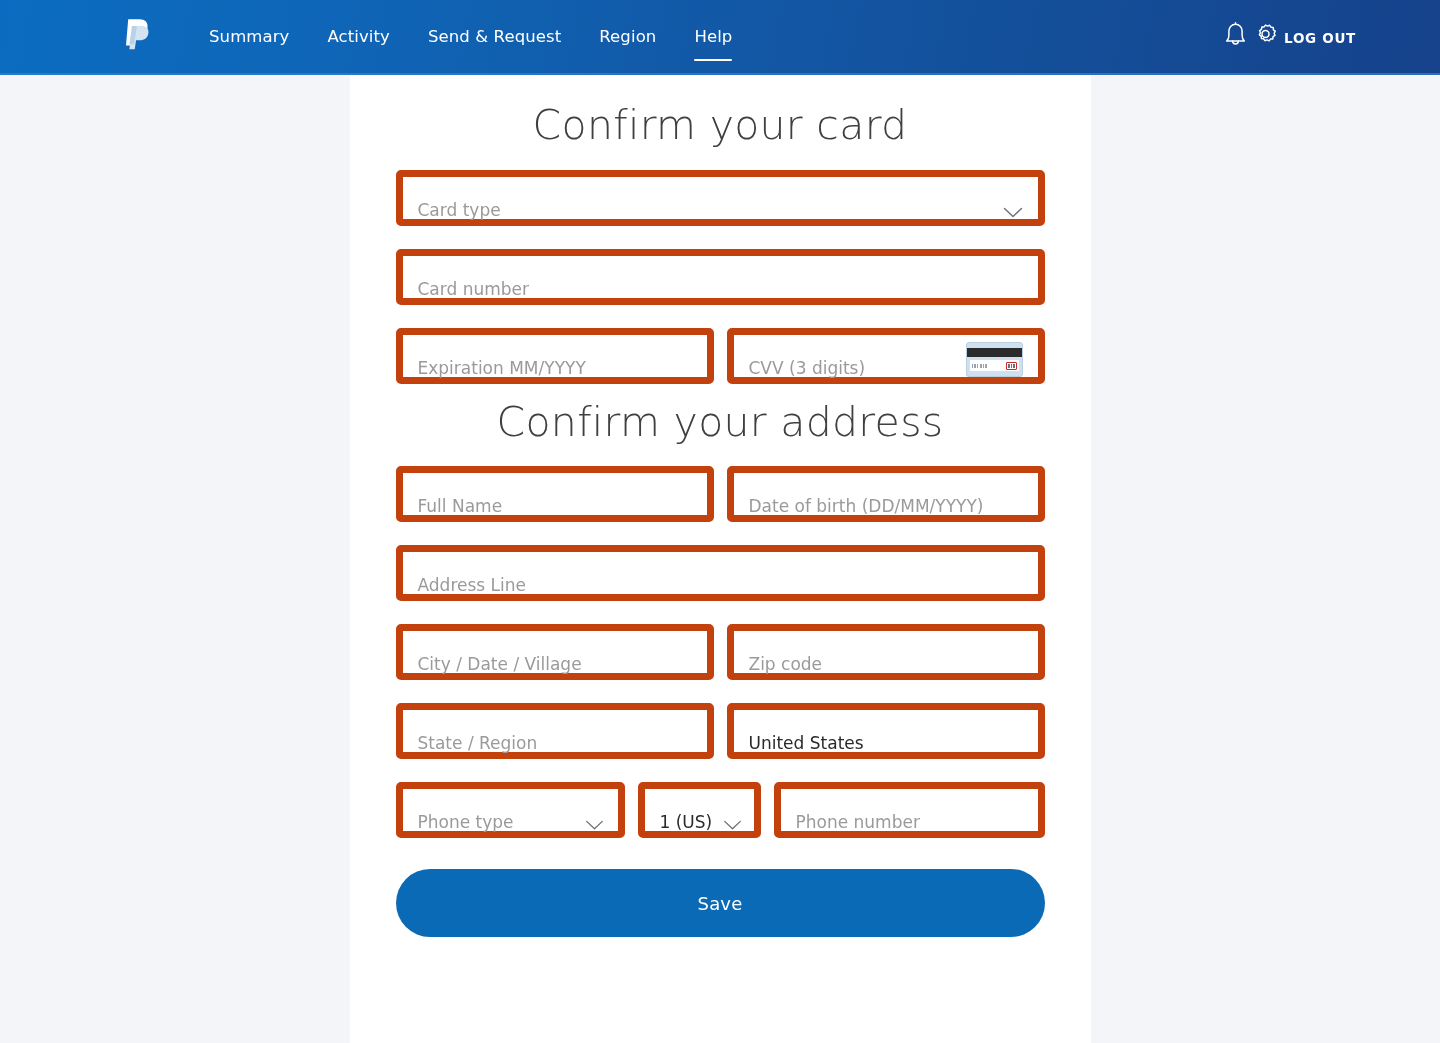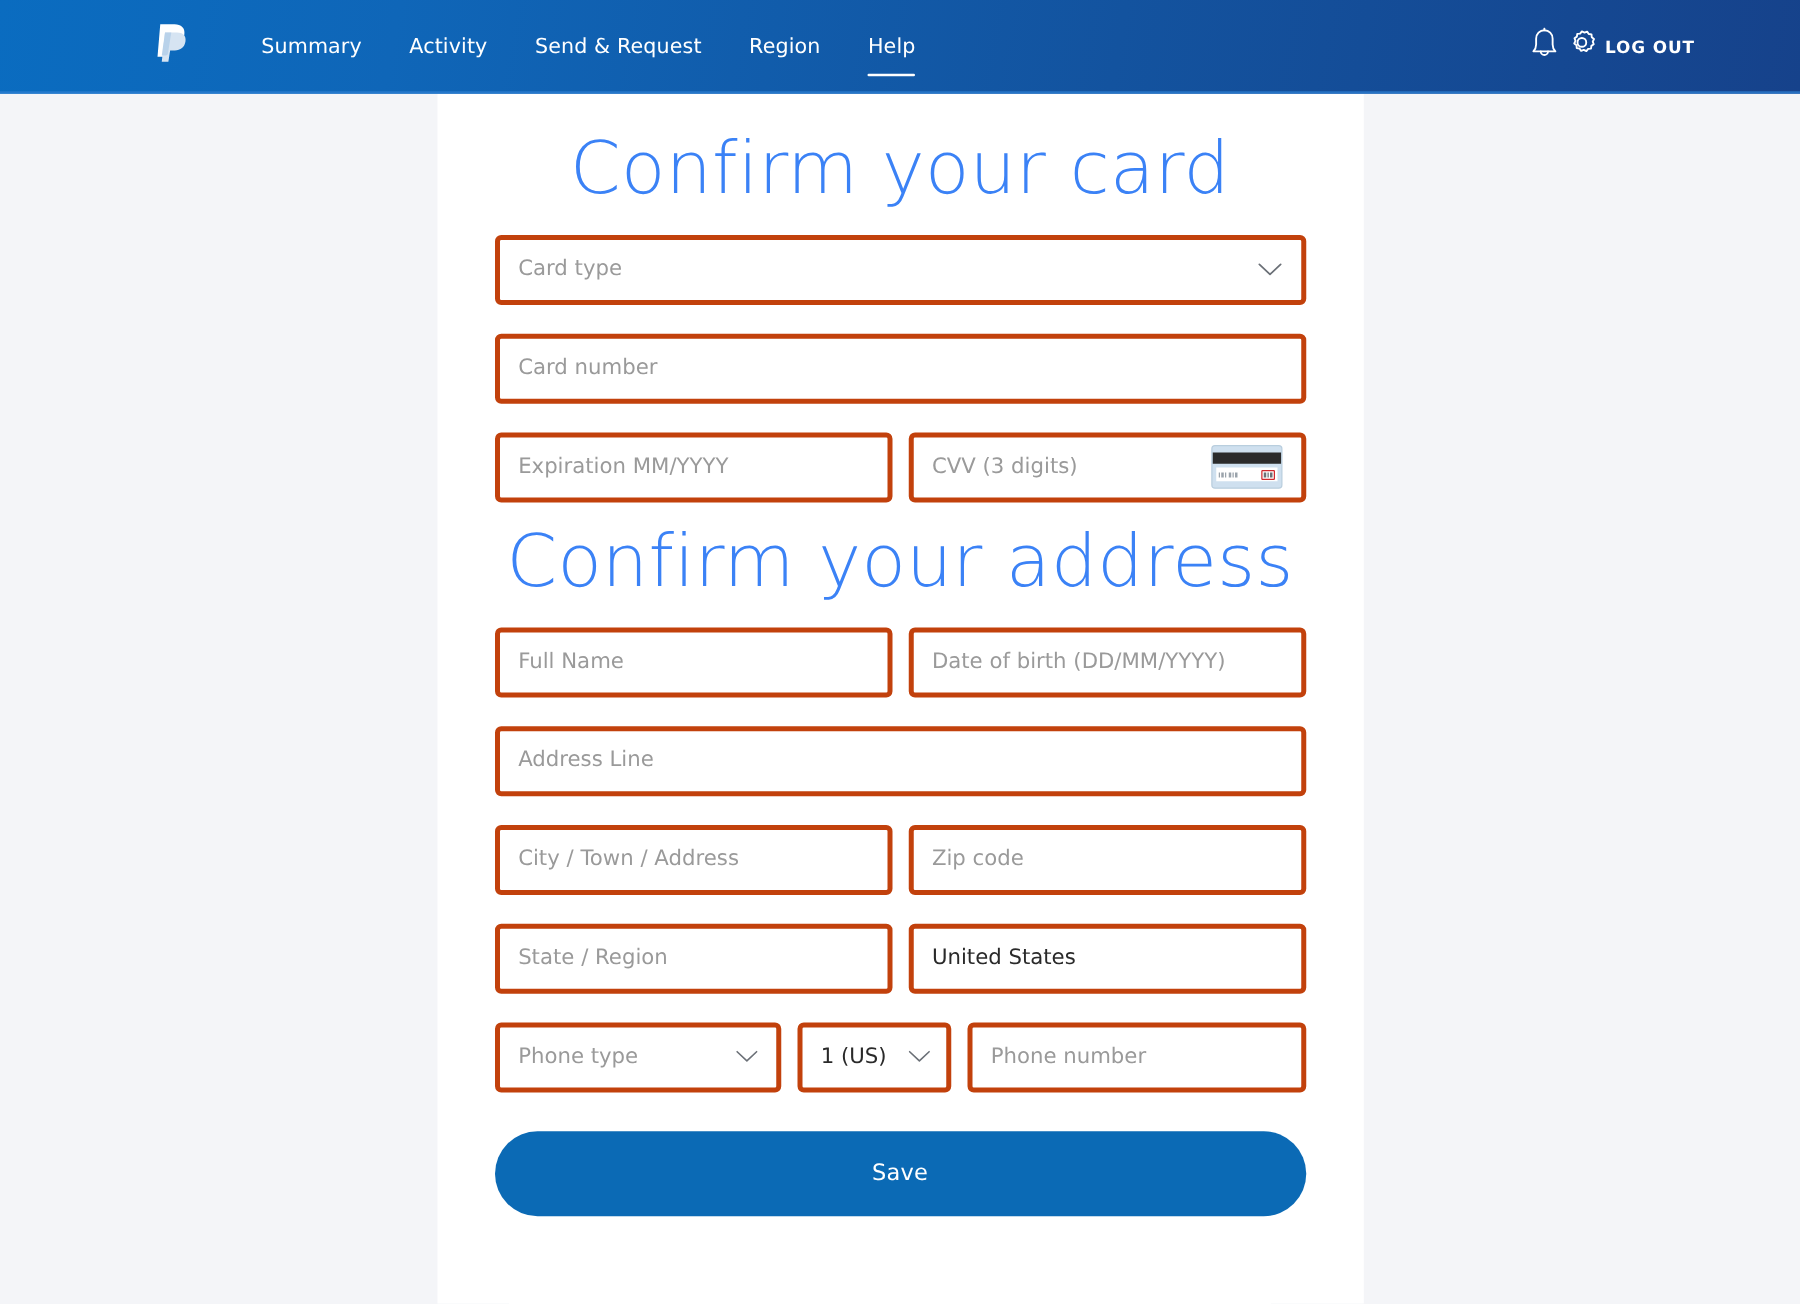--- a/index.html
+++ b/index.html
@@ -100,44 +100,44 @@
   .panel {
     width: 741px;
     background: #ffffff;
     padding: 0 46px;
     min-height: 968px;
   }
 
   .heading {
     font-family: "DejaVu Sans", "Liberation Sans", sans-serif;
     font-weight: 300;
-    color: #3b82f6;
+    color: #404040;
     text-align: center;
-    font-size: 58px;
+    font-size: 41px;
     line-height: 1.05;
     letter-spacing: .3px;
   }
   .heading.h-card { padding-top: 29px; }
   .heading.h-addr { padding-top: 17px; padding-bottom: 0; }
 
   
   .row {
     display: flex;
     gap: 13px;
     margin-top: 23px;
   }
   .row.tight { margin-top: 22px; }
 
   .field {
     height: 56px;
-    border: 4px solid #c2410c;
+    border: 7px solid #c2410c;
     border-radius: 5px;
     background: #ffffff;
     display: flex;
-    align-items: center;
+    align-items: flex-end;
     padding: 0 15px;
     font-size: 17px;
     color: #9a9a9a;
     position: relative;
     cursor: text;
     flex: 1;
   }
   .field.select { cursor: pointer; }
   .field .txt { line-height: 1; }
   .field .txt.filled { color: #2a2a2a; }
@@ -349,21 +349,21 @@
     
     <div class="row">
       <div class="field full">
         <span class="txt">Address Line</span>
       </div>
     </div>
 
     
     <div class="row">
       <div class="field half">
-        <span class="txt">City / Town / Address</span>
+        <span class="txt">City / Date / Village</span>
       </div>
       <div class="field half">
         <span class="txt">Zip code</span>
       </div>
     </div>
 
     
     <div class="row">
       <div class="field half">
         <span class="txt">State / Region</span>

